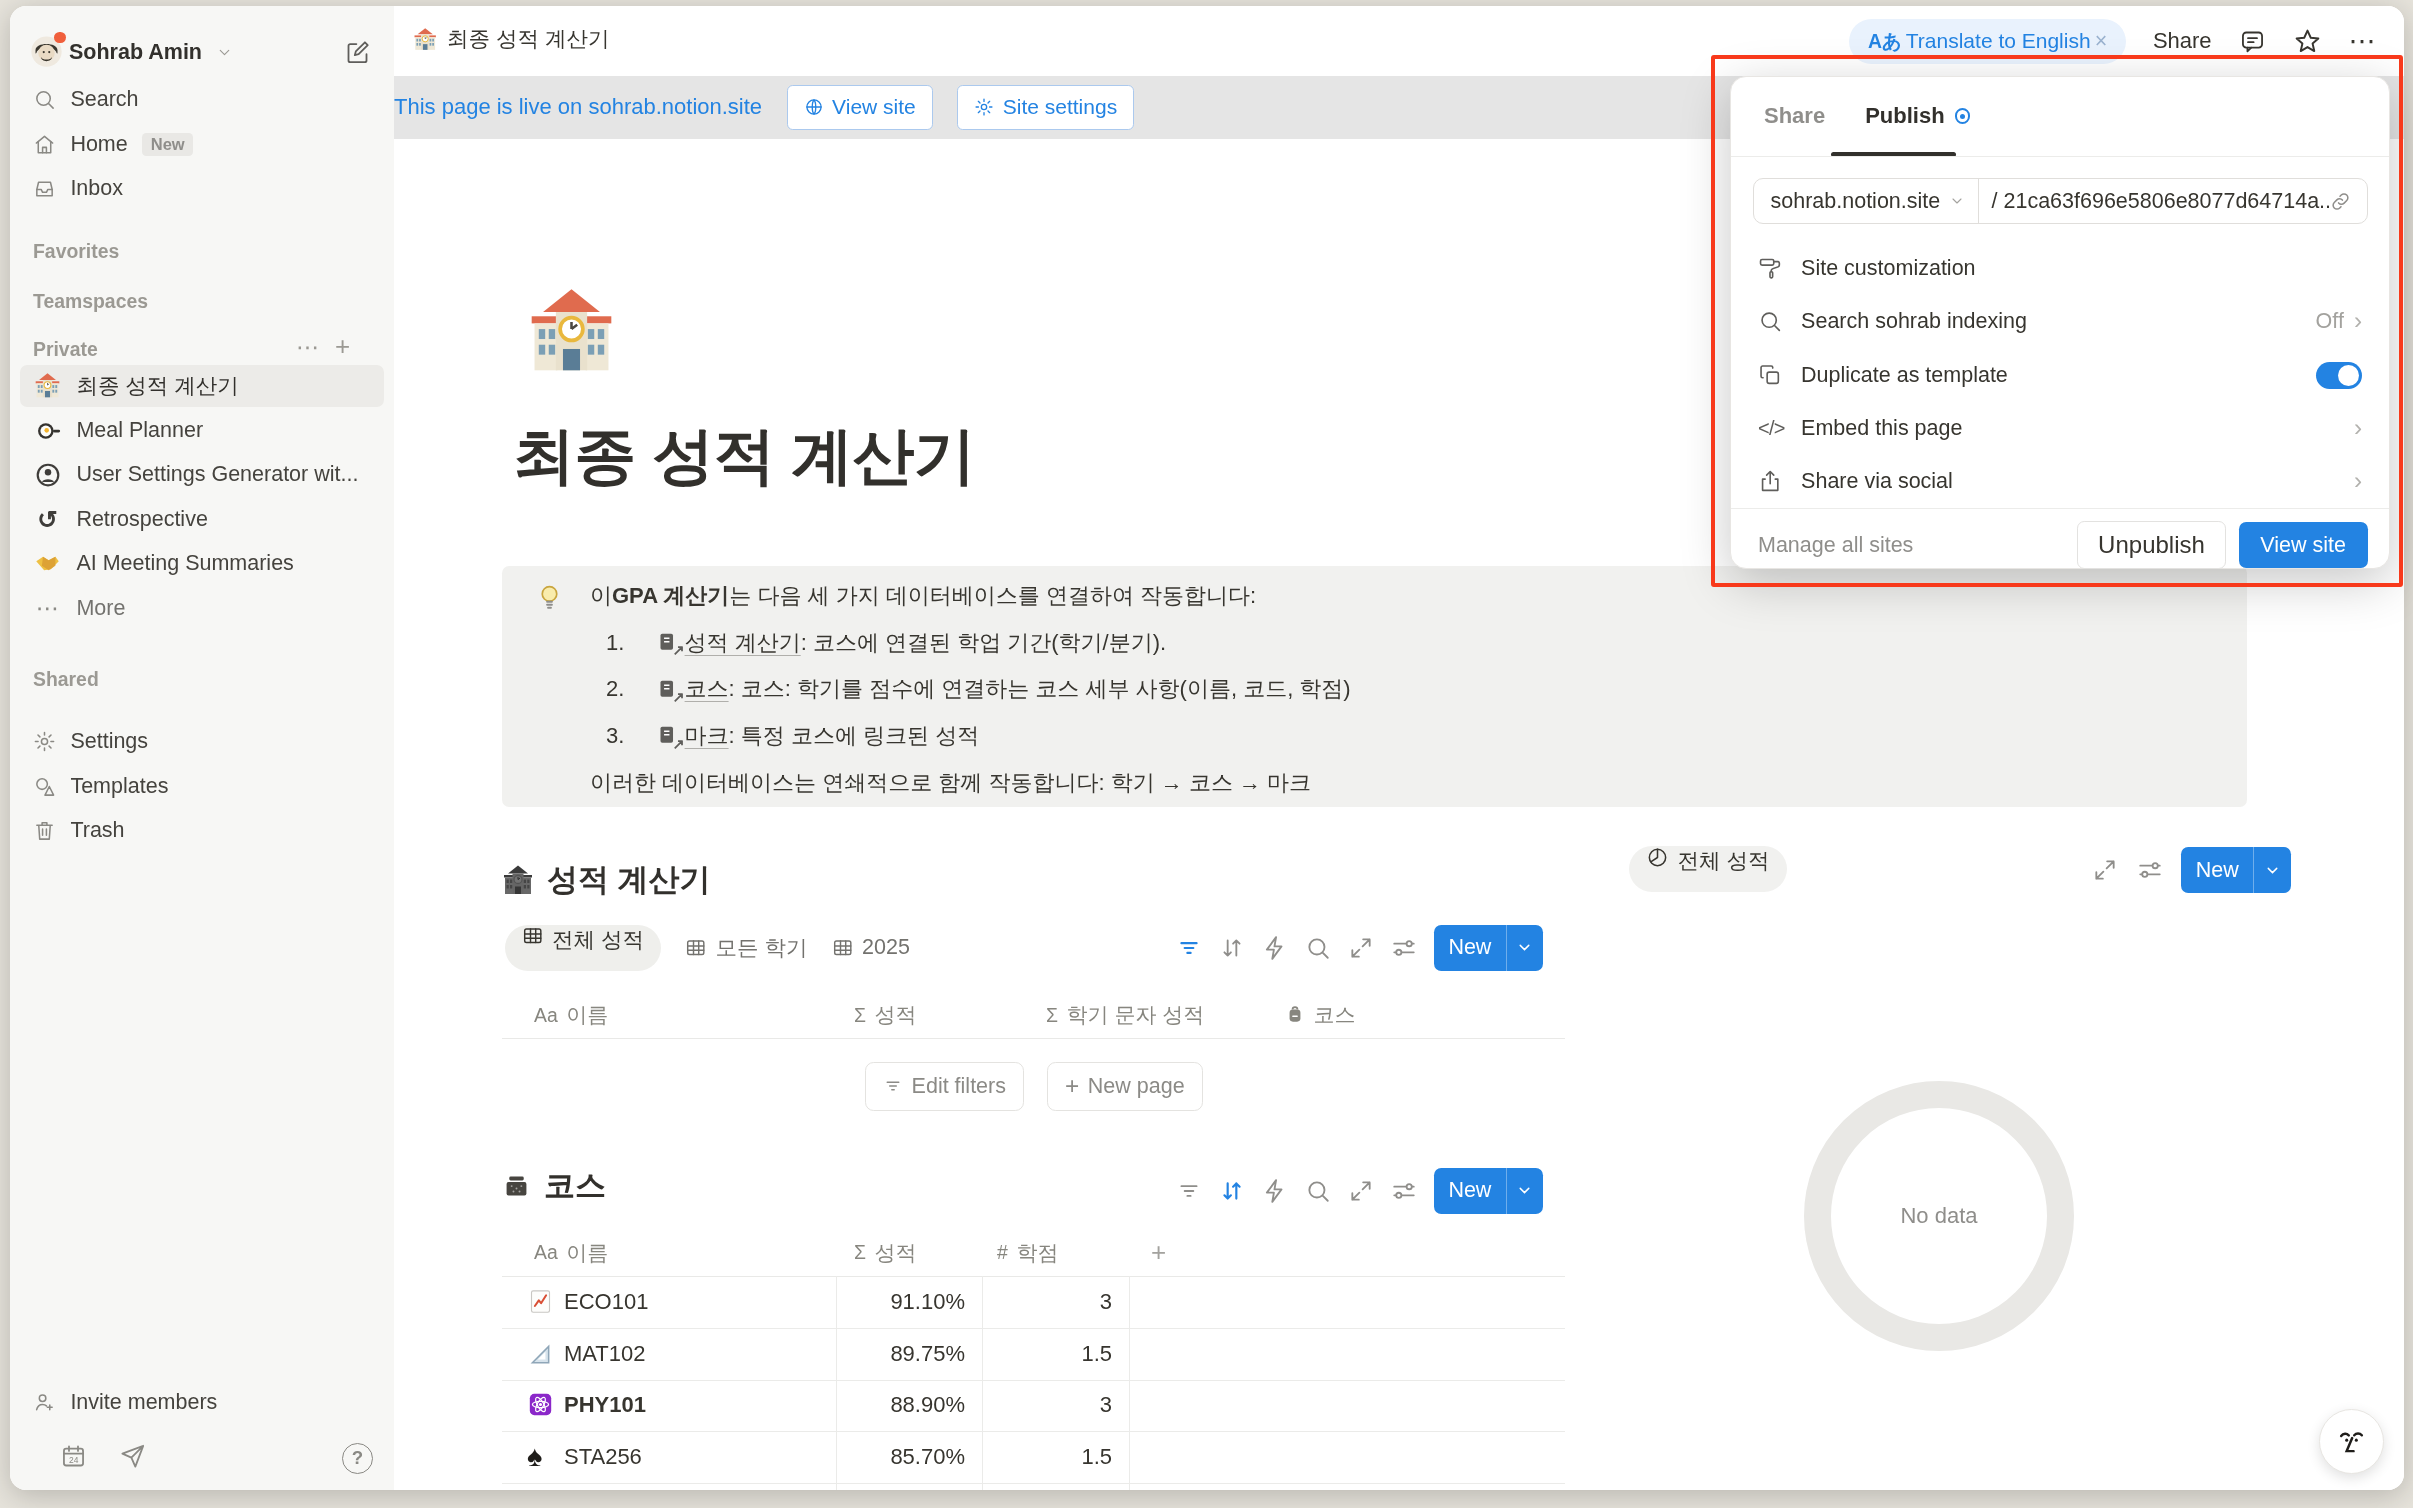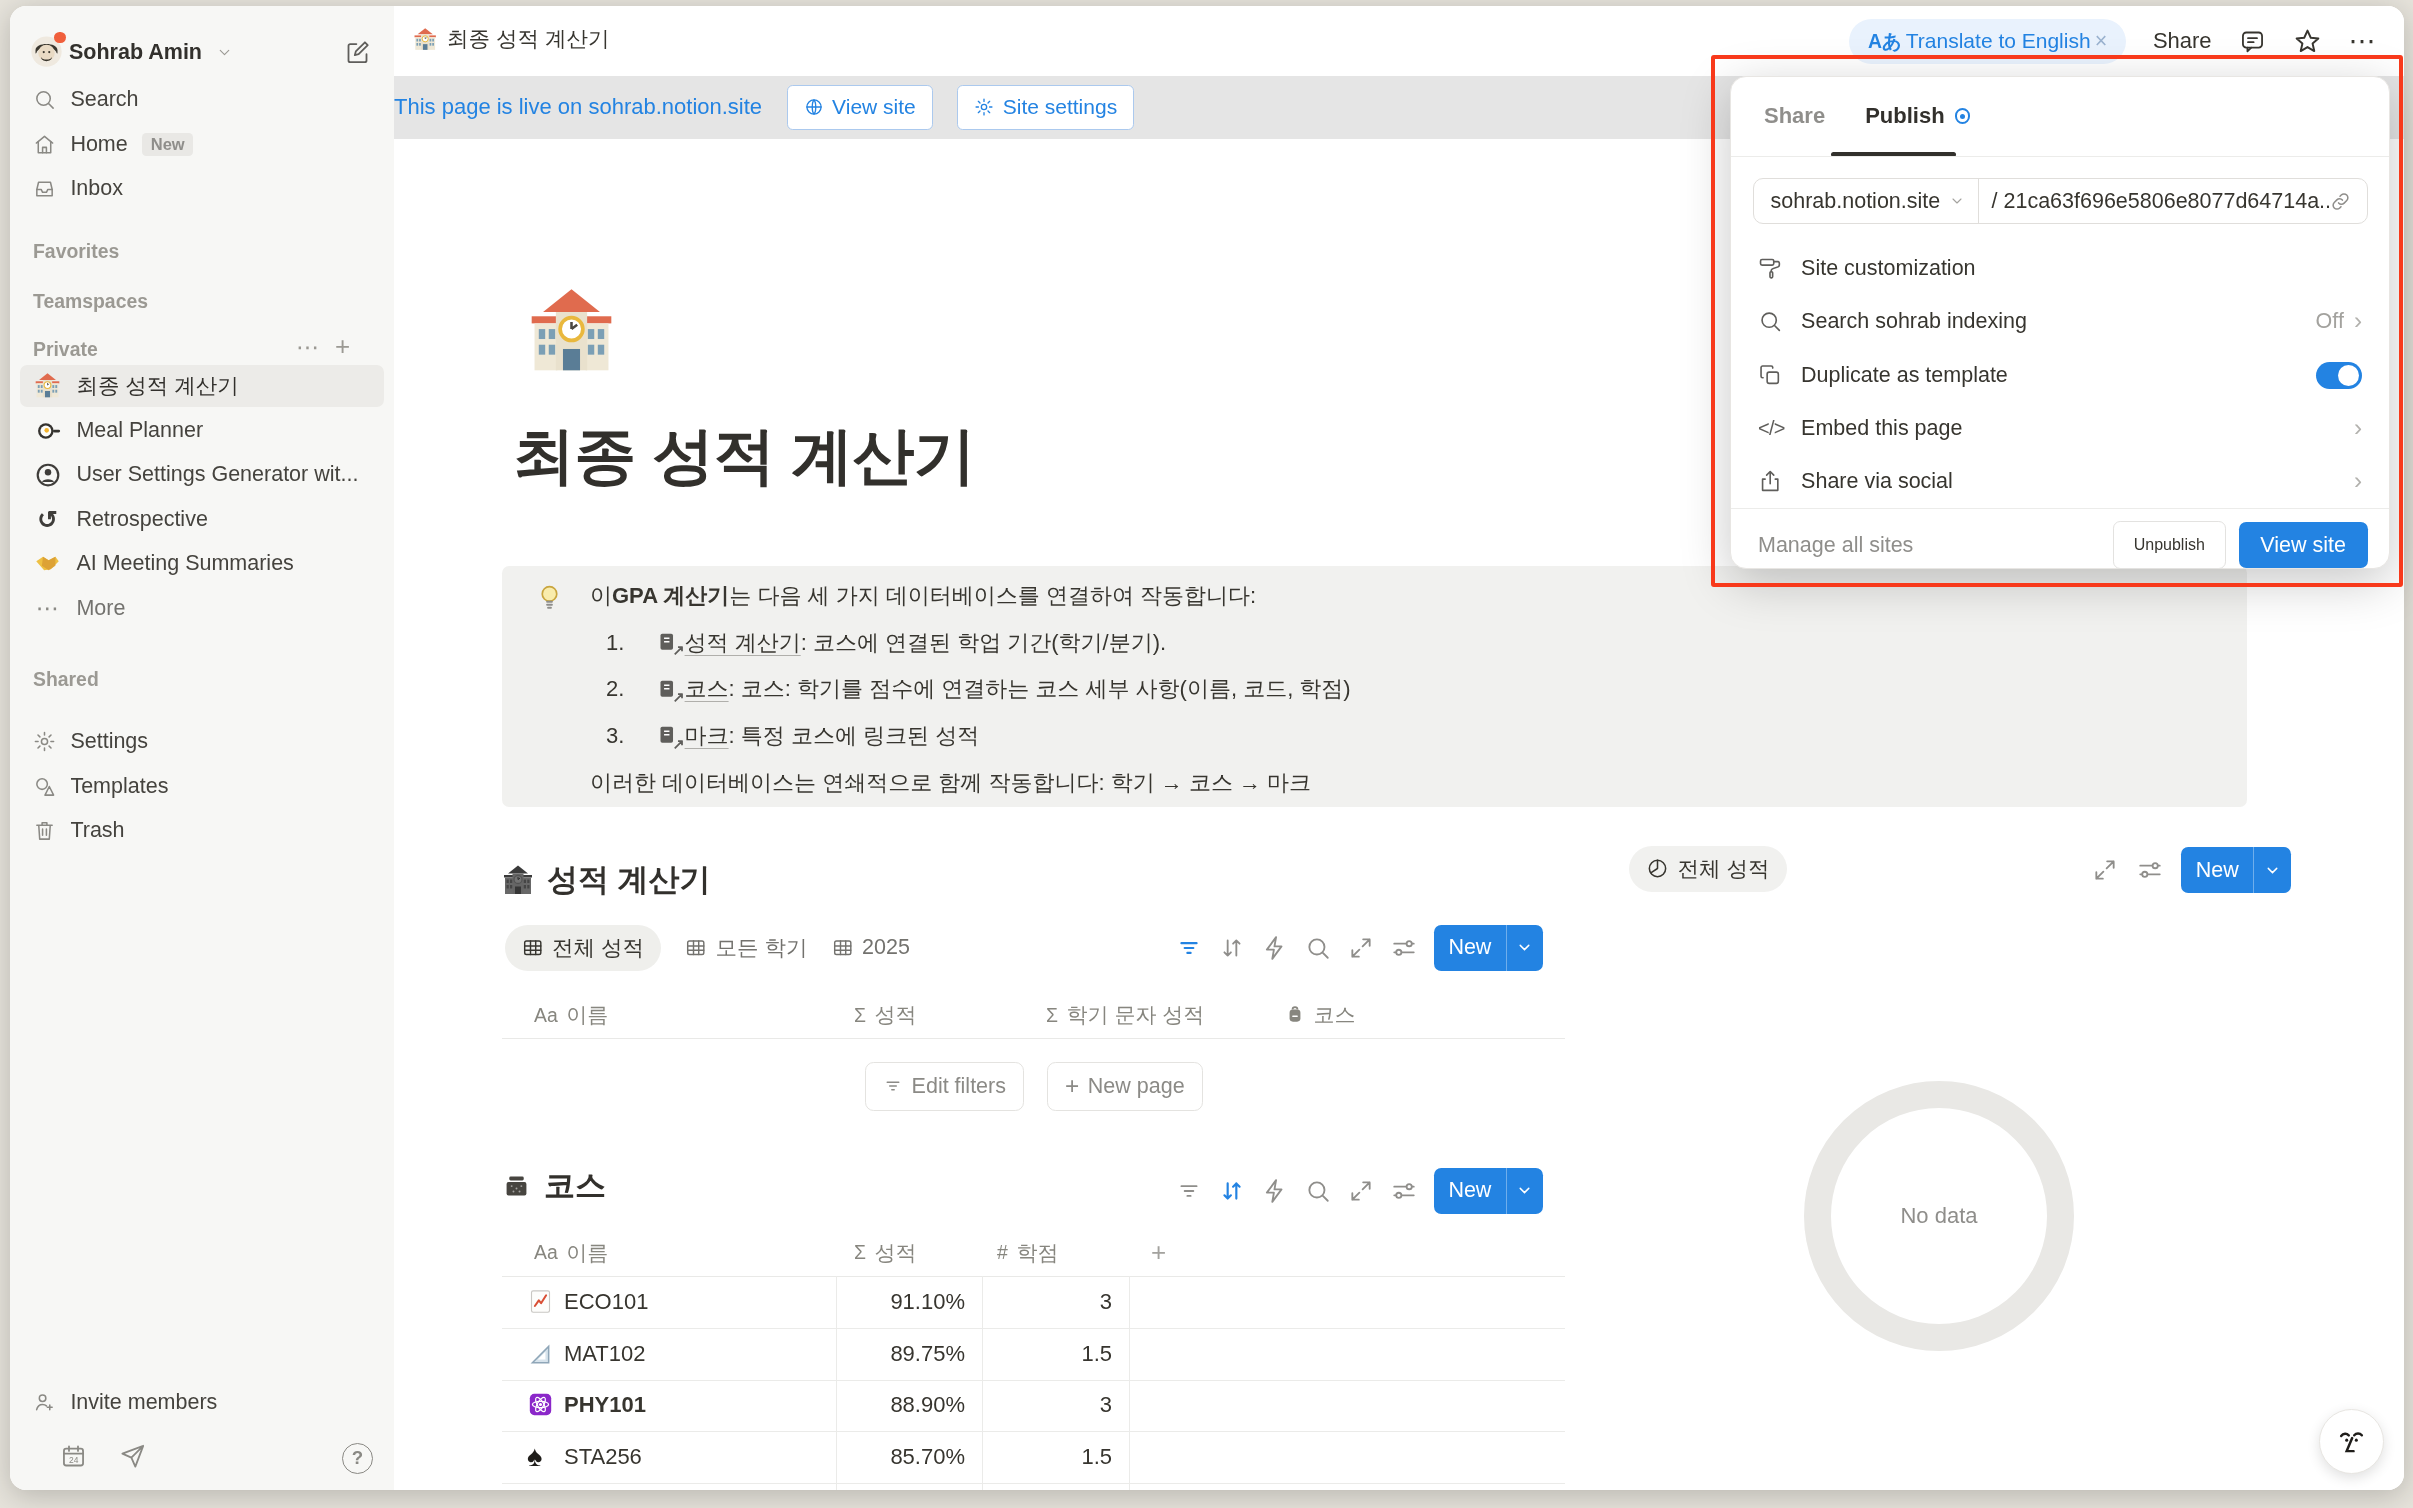--- a/index.html
+++ b/index.html
@@ -16,21 +16,21 @@
   .sb-row.sel{background:#ecebe8;color:#32302c}
   .sb-label{position:absolute;left:23px;color:#9b9993;font-size:19.4px;font-weight:600}
   .badge{background:#e9e8e5;color:#8f8e8b;font-size:16.5px;font-weight:600;border-radius:4.3px;padding:2.2px 8.6px}
   .emoji-ic{width:29px;height:29px;display:inline-flex;align-items:center;justify-content:center;flex:none}
   
   #main{position:absolute;left:384px;top:0;right:0;bottom:0;background:#fff;overflow:hidden}
   .banner{position:absolute;left:0;right:0;top:70px;height:63px;background:#e5e5e5;display:flex;align-items:center;justify-content:flex-start;gap:24.4px}
   .banner-msg{color:#2383e2;font-size:22px}
   .banner-btn{display:flex;align-items:center;gap:8.6px;height:43px;padding:0 16px;border:1.1px solid #abc9ee;border-radius:5.7px;background:#fff;color:#2383e2;font-size:21px;font-weight:500}
   .banner-btn .ic{width:20px;height:20px}
-  .pill-tab{display:flex;align-items:center;gap:8.6px;height:46px;padding:0 17px;border-radius:23px;font-size:21.5px;font-weight:500;color:#37352f}
+  .pill-tab{display:flex;gap:8.6px;height:46px;padding:0 17px;border-radius:23px;font-size:21.5px;font-weight:500;color:#37352f}
   .vtab{display:flex;align-items:center;gap:8.6px;height:46px;font-size:21.5px;color:#73726e;font-weight:500}
   .tool-ic{width:26px;height:26px;color:#8f8e8b}
   .btn-new{display:flex;align-items:center;height:46px;background:#2383e2;border-radius:7.2px;color:#fff;font-size:21.5px;font-weight:500}
   .btn-new .lab{padding:0 14.4px}
   .btn-new .div{width:0.7px;align-self:stretch;background:rgba(255,255,255,.35)}
   .btn-new .chev{padding:0 10px;display:flex}
   .th{display:flex;align-items:center;gap:8.6px;color:#87867f;font-size:21px;position:absolute;top:0;height:100%}
   .th .tg{font-size:19.4px;color:#87867f}
   .callout-link{text-decoration:underline;text-decoration-color:rgba(55,53,47,.35);text-decoration-thickness:1.4px;text-underline-offset:5px;color:#37352f}
   .pl-ic{position:relative;display:inline-flex;width:23px;height:23px;margin:0 5.7px 0 2.9px;flex:none}
@@ -653,21 +653,21 @@
           <path d="M7 10H4.5V21h15V10H17"></path>
         </svg>
       <span class="pp-lab">Share via social</span>
       <span class="chevr">›</span>
     </div>
 
     <div class="abs" style="left:0;right:0;top:431px;height:0.7px;background:#ececea"></div>
     <div class="abs row" style="left:27px;right:21.5px;top:445px;height:46px">
       <span style="font-size:21.5px;color:#8f8e8b">Manage all sites</span>
       <span style="flex:1"></span>
-      <span class="row" style="height:46px;padding:0 20px;border:0.7px solid #e3e2e0;border-radius:7.2px;font-size:16px;color:#37352f;margin-right:13px">Unpublish</span>
+      <span class="row" style="height:46px;padding:0 20px;border:0.7px solid #e3e2e0;border-radius:7.2px;font-size:24px;color:#37352f;margin-right:13px">Unpublish</span>
       <span class="row" style="height:46px;padding:0 21.5px;background:#2383e2;border-radius:7.2px;font-size:21.5px;font-weight:500;color:#fff">View site</span>
     </div>
   </div>
 
   <div id="red-rect"></div>
 
 </div>
 
 
 </body></html>

